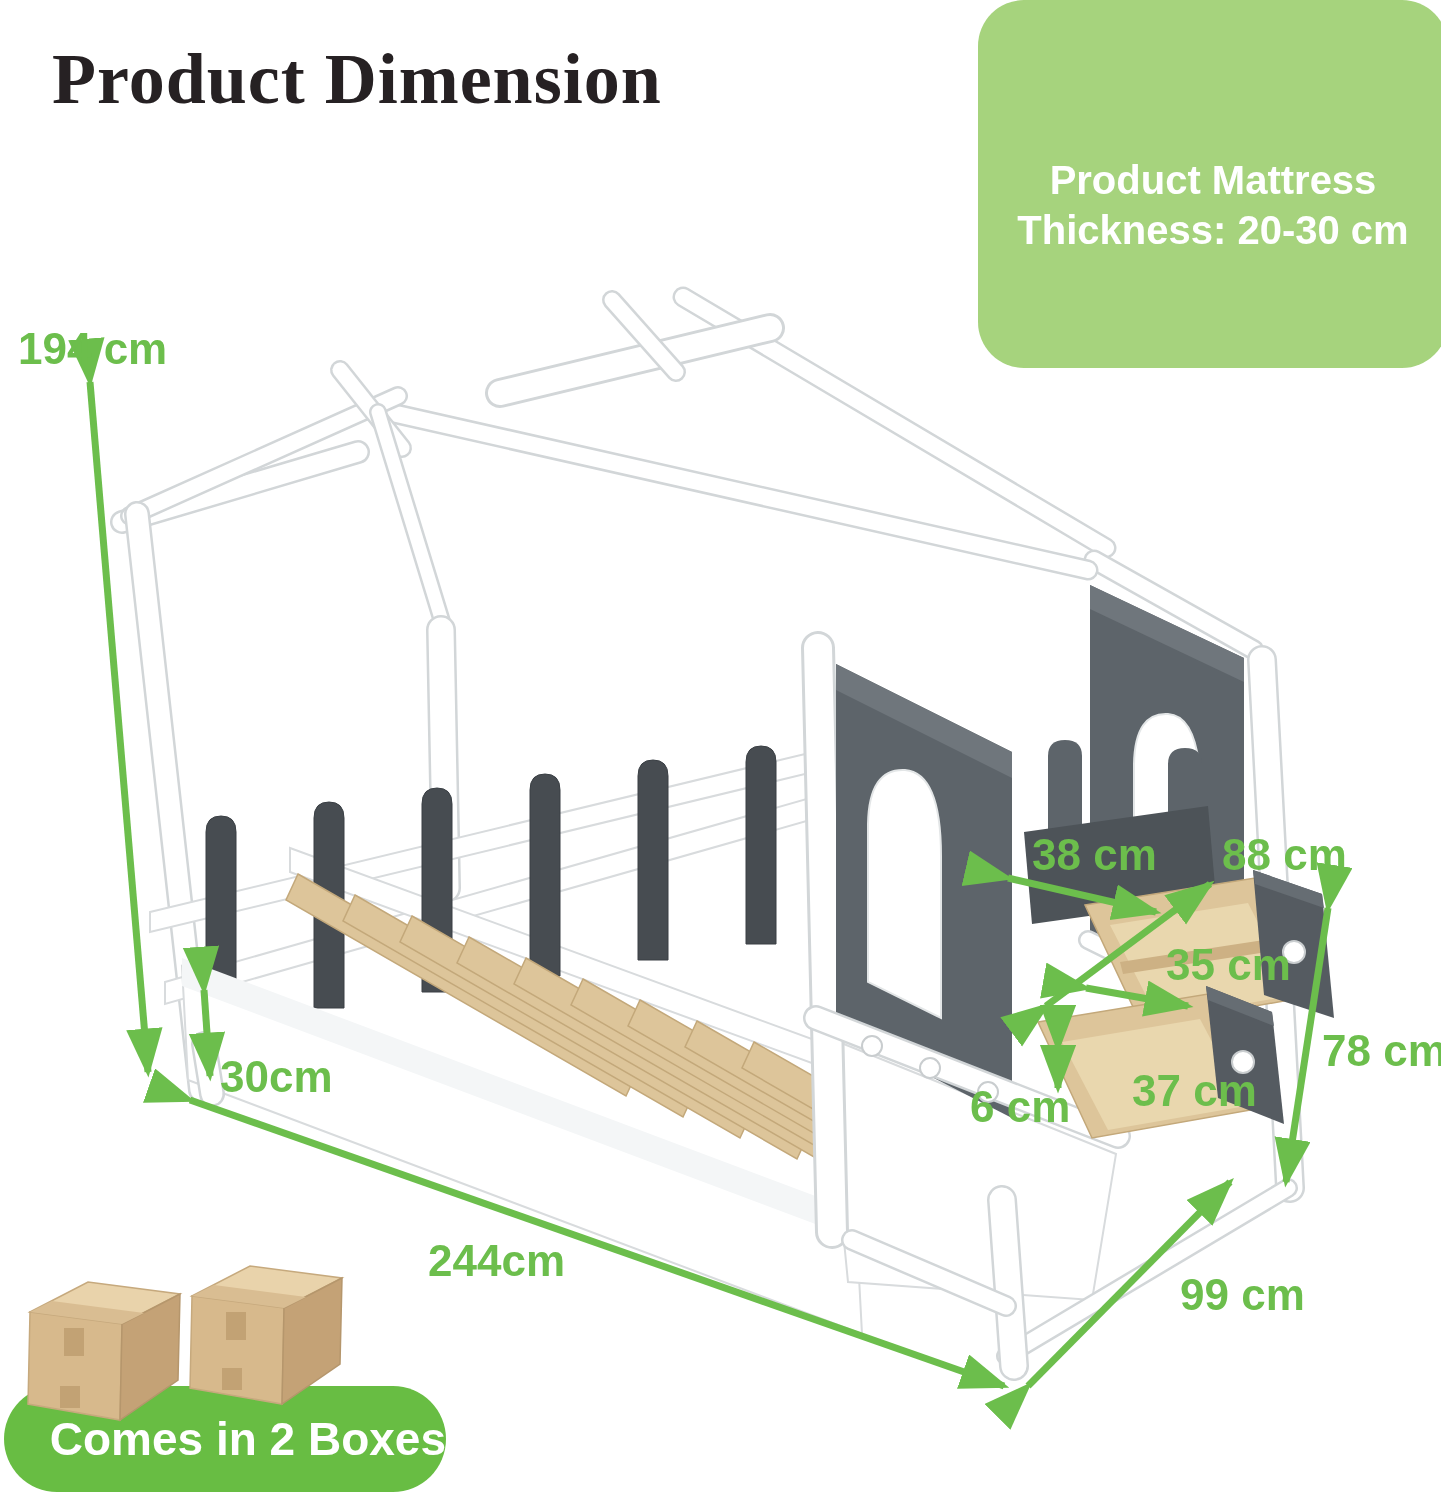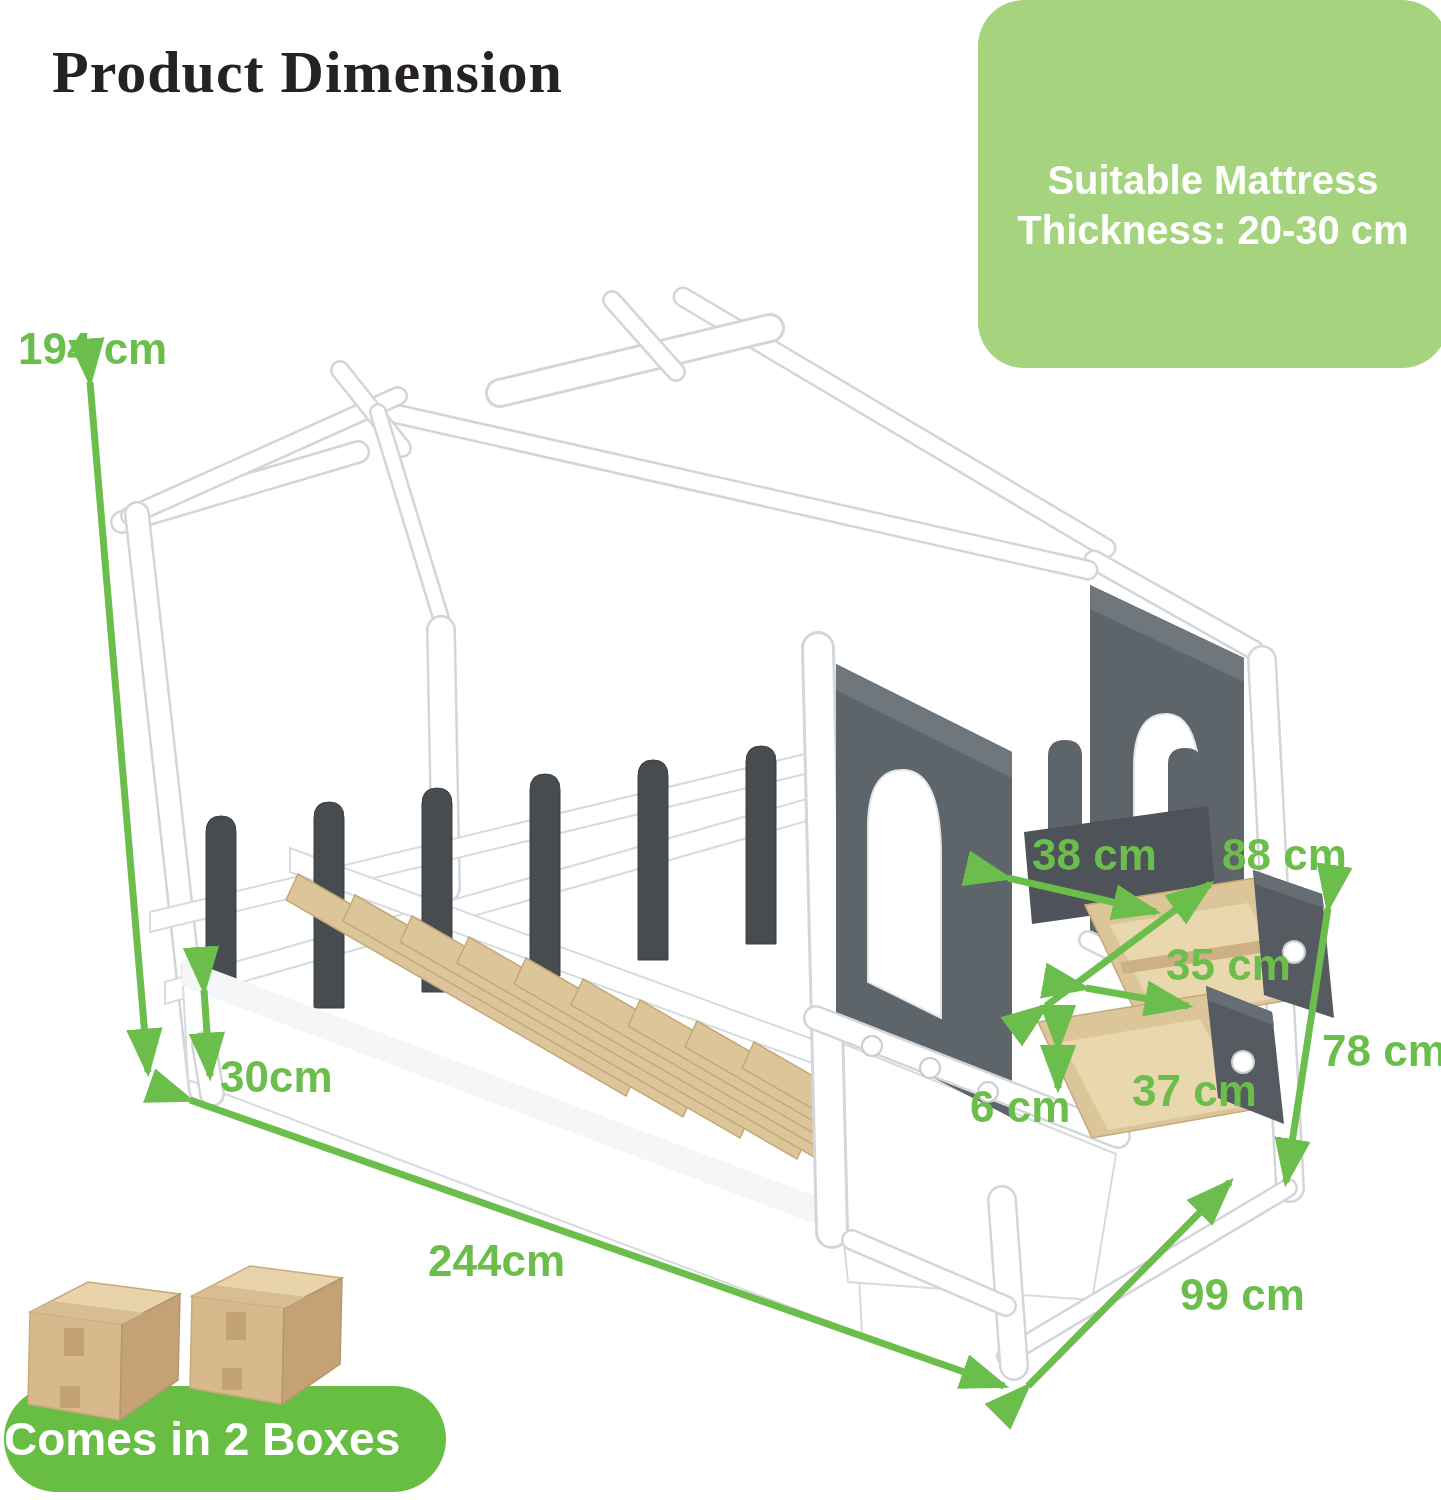--- a/index.html
+++ b/index.html
@@ -1,25 +1,25 @@
 <!DOCTYPE html>
 <html><head>
 <meta charset="utf-8">
 <style>
   html,body{margin:0;padding:0;background:#fff;}
   #stage{position:relative;width:1441px;height:1500px;background:#fff;overflow:hidden;
          font-family:"Liberation Sans",sans-serif;}
   #title{position:absolute;left:52px;top:38px;font-family:"Liberation Serif",serif;
-         font-weight:bold;font-size:60px;color:#262123;letter-spacing:1px;white-space:nowrap;}
+         font-weight:bold;font-size:72px;color:#262123;letter-spacing:1px;white-space:nowrap;}
   #info-card{position:absolute;left:978px;top:0;width:470px;height:368px;border-radius:46px;
          display:flex;flex-direction:column;justify-content:center;align-items:center;
          color:#fff;font-weight:bold;font-size:40px;line-height:50px;text-align:center;}
   #info-card .gap{height:42px;}
   #pill{position:absolute;left:4px;top:1386px;width:442px;height:106px;border-radius:53px;
-         display:flex;align-items:center;justify-content:flex-start;color:#fff;
+         display:flex;align-items:center;justify-content:flex-end;color:#fff;
          font-weight:bold;font-size:46px;}
   svg{position:absolute;left:0;top:0;z-index:2;}
   .bo{stroke:#d2d6d8;fill:none;stroke-linecap:round;}
   .bw{stroke:#ffffff;fill:none;stroke-linecap:round;}
   .arrow{stroke:#6cbe4c;stroke-width:7;fill:none;}
   .dim{fill:#6cbe4c;font-family:"Liberation Sans",sans-serif;font-weight:bold;font-size:44px;}
   .wood{fill:#ddc59a;stroke:#c3a87a;stroke-width:1.5;}
   .picket{fill:#474c51;stroke:#3a3f44;stroke-width:1;}
   .gray{fill:#5d646a;}
   .grayl{fill:#6f767c;}
@@ -28,21 +28,21 @@
 </style>
 </head>
 <body>
 
 <div id="stage">
 
   <div id="title">Product Dimension</div>
 
   <div id="info-card" style="background:#a6d37d;">
     <div class="gap"></div>
-    <div>Suitable Mattress</div>
+    <div>Product Mattress</div>
     <div>Thickness: 20-30 cm</div>
   </div>
 
   <div id="pill" style="background:#68bd43;">
     <span>Comes in 2 Boxes</span>
   </div>
 
   <svg width="1441" height="1500" viewBox="0 0 1441 1500">
     <defs>
       <marker id="ah" markerWidth="9" markerHeight="7" refX="6.2" refY="2.6" orient="auto" markerUnits="strokeWidth">

